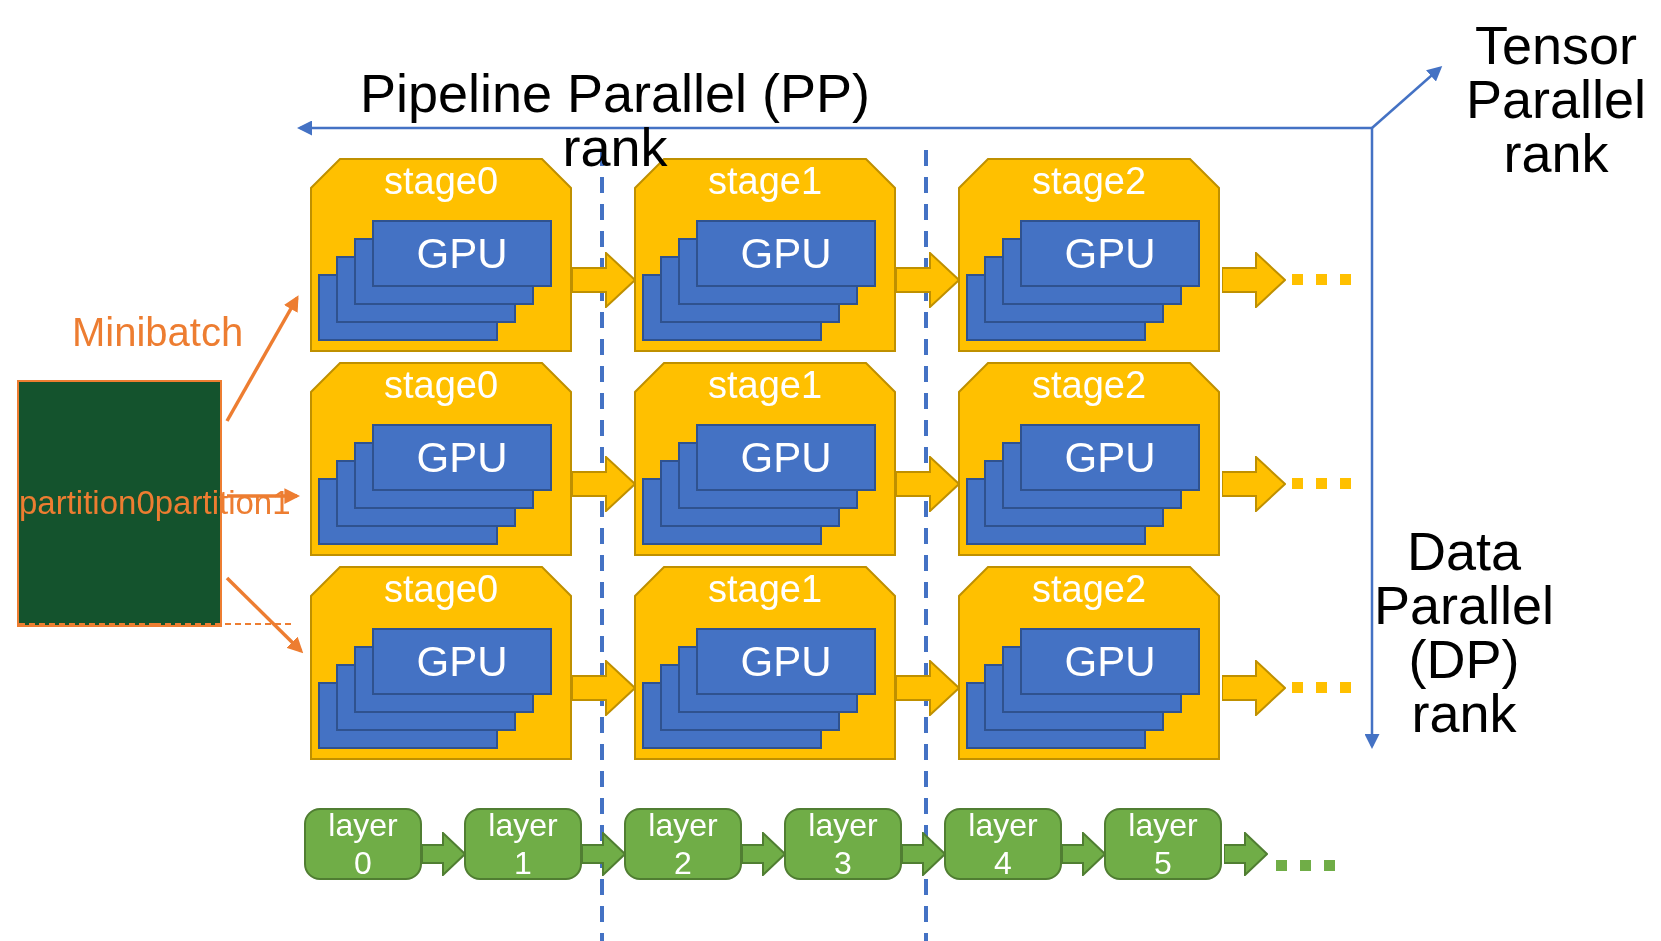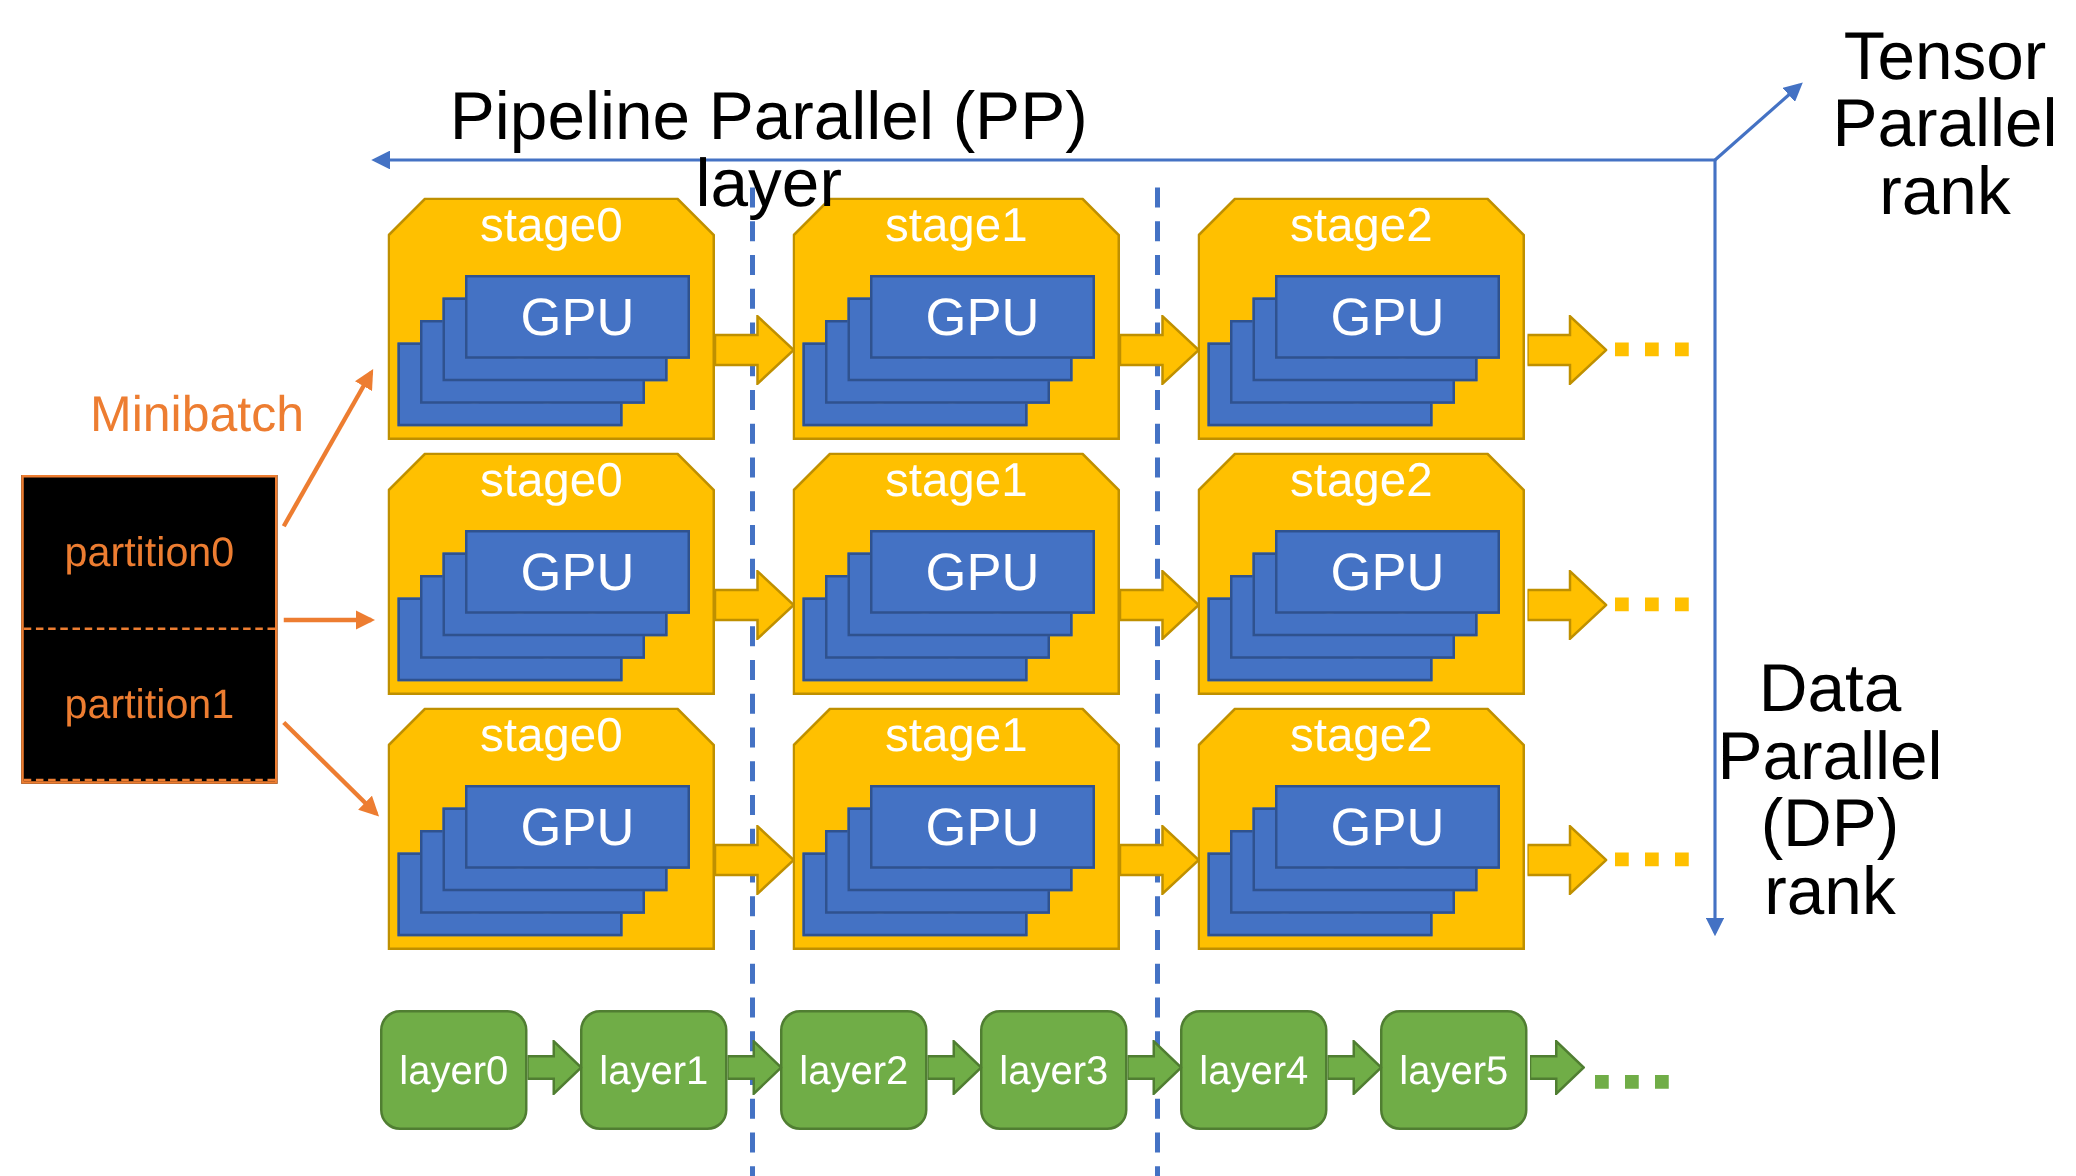--- a/index.html
+++ b/index.html
@@ -23,21 +23,21 @@
   .marker-orange{fill:var(--minibatch-accent);}
   
   .axis-label{position:absolute;color:var(--text-black);font-size:54px;line-height:54px;z-index:4;}
   #pp-label{left:310px;top:66px;width:610px;text-align:center;}
   #tp-label{left:1458px;top:18px;width:196px;text-align:center;}
   #dp-label{left:1358px;top:524px;width:212px;text-align:center;}
   
   #minibatch-title{position:absolute;left:28px;top:310px;font-size:40px;color:var(--minibatch-accent);z-index:4;margin-left:44px;}
   #minibatch-box{
     position:absolute;left:17px;top:380px;width:205px;height:247px;box-sizing:border-box;
-    border:2px solid var(--minibatch-accent);display:flex;flex-direction:column;z-index:3;background:#000000;
+    border:2px solid var(--minibatch-accent);display:flex;flex-direction:row;z-index:3;background:#14532d;
   }
   .partition-cell{flex:1;display:flex;align-items:center;justify-content:center;}
   .partition-cell.sep{border-bottom:2px dashed var(--minibatch-accent);}
   .partition-label{color:var(--minibatch-accent);font-size:33px;}
   
   .stage{position:absolute;width:262px;height:194px;z-index:2;}
   .stage-bg{position:absolute;left:0;top:0;}
   .stage-bg polygon{fill:var(--stage-fill);stroke:var(--stage-border);stroke-width:2;}
   .stage-label{position:absolute;left:0;top:2px;width:100%;text-align:center;
     color:var(--text-white);font-size:38px;z-index:2;}
@@ -49,23 +49,23 @@
   .gpu.g1{left:44px;top:80px;}  .gpu.g0{left:62px;top:62px;}
   
   .stage-arrow{position:absolute;z-index:5;}
   .stage-arrow polygon{fill:var(--stage-fill);stroke:var(--stage-border);stroke-width:2;}
   .layer-arrow{position:absolute;z-index:5;}
   .layer-arrow polygon{fill:var(--layer-fill);stroke:var(--layer-border);stroke-width:2;}
   .dot{position:absolute;width:11px;height:11px;z-index:5;}
   .dot.orange{background:var(--stage-fill);}
   .dot.green{background:var(--layer-fill);}
   
-  .layer-box{position:absolute;width:118px;height:96px;box-sizing:border-box;top:808px;
+  .layer-box{position:absolute;width:118px;height:72px;box-sizing:border-box;top:808px;
     background:var(--layer-fill);border:2.5px solid var(--layer-border);border-radius:16px;
-    display:flex;flex-direction:row;align-items:center;justify-content:center;
+    display:flex;flex-direction:column;align-items:center;justify-content:center;
     color:var(--text-white);font-size:32px;line-height:38px;z-index:2;}
 </style>
 </head>
 <body>
 
 <div id="canvas">
 
   <svg id="lines" viewBox="0 0 1661 941" xmlns="http://www.w3.org/2000/svg">
     <defs>
       <marker id="arrowBlue" viewBox="0 0 10 10" refX="8" refY="5" markerWidth="6" markerHeight="6" orient="auto-start-reverse">
@@ -78,21 +78,21 @@
     <line class="dashed-sep" x1="602" y1="150" x2="602" y2="941"></line>
     <line class="dashed-sep" x1="926" y1="150" x2="926" y2="941"></line>
     <line class="axis-line" x1="1372" y1="128" x2="300" y2="128" marker-end="url(#arrowBlue)"></line>
     <line class="axis-line" x1="1372" y1="128" x2="1372" y2="746" marker-end="url(#arrowBlue)"></line>
     <line class="axis-line" x1="1372" y1="128" x2="1440" y2="68" marker-end="url(#arrowBlue)"></line>
     <line class="mb-arrow" x1="227" y1="421" x2="297" y2="298" marker-end="url(#arrowOrange)"></line>
     <line class="mb-arrow" x1="227" y1="496" x2="297" y2="496" marker-end="url(#arrowOrange)"></line>
     <line class="mb-arrow" x1="227" y1="578" x2="301" y2="651" marker-end="url(#arrowOrange)"></line>
   </svg>
 
-  <div class="axis-label" id="pp-label">Pipeline Parallel (PP) layer</div>
+  <div class="axis-label" id="pp-label">Pipeline Parallel (PP) rank</div>
   <div class="axis-label" id="tp-label">
     <div>Tensor</div>
     <div>Parallel</div>
     <div>rank</div>
   </div>
   <div class="axis-label" id="dp-label">
     <div>Data</div>
     <div>Parallel</div>
     <div>(DP)</div>
     <div>rank</div>

